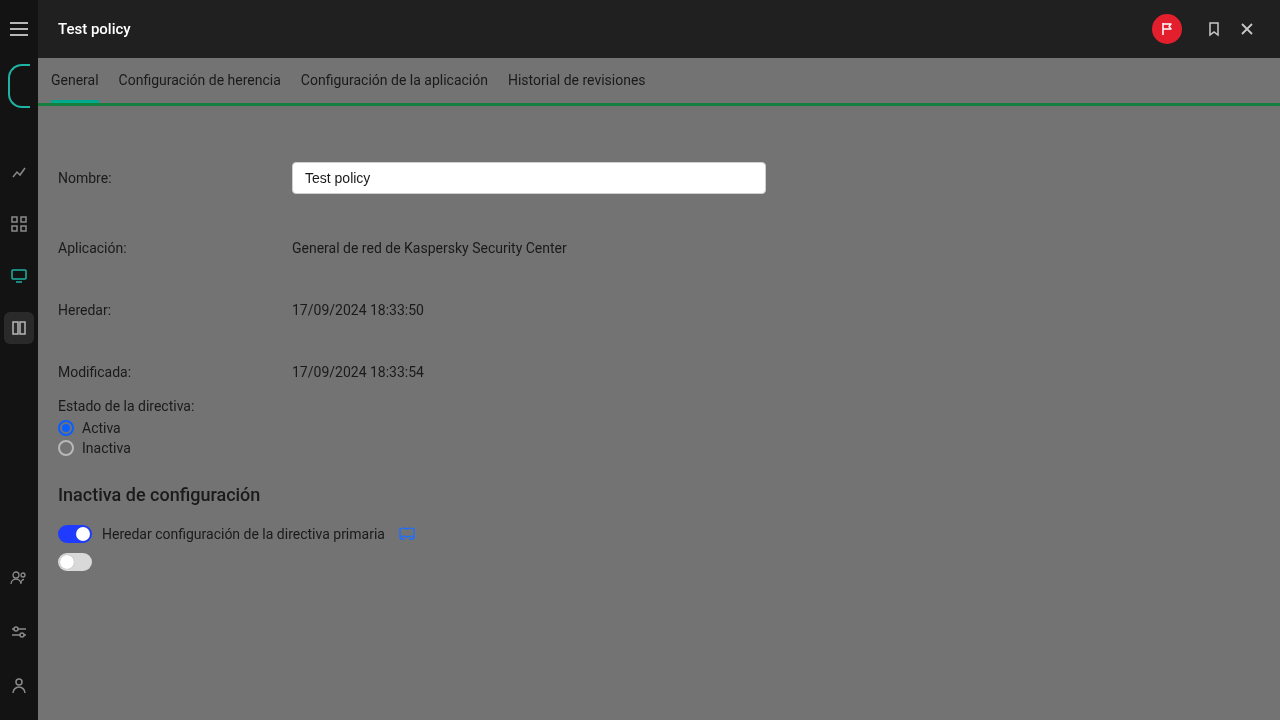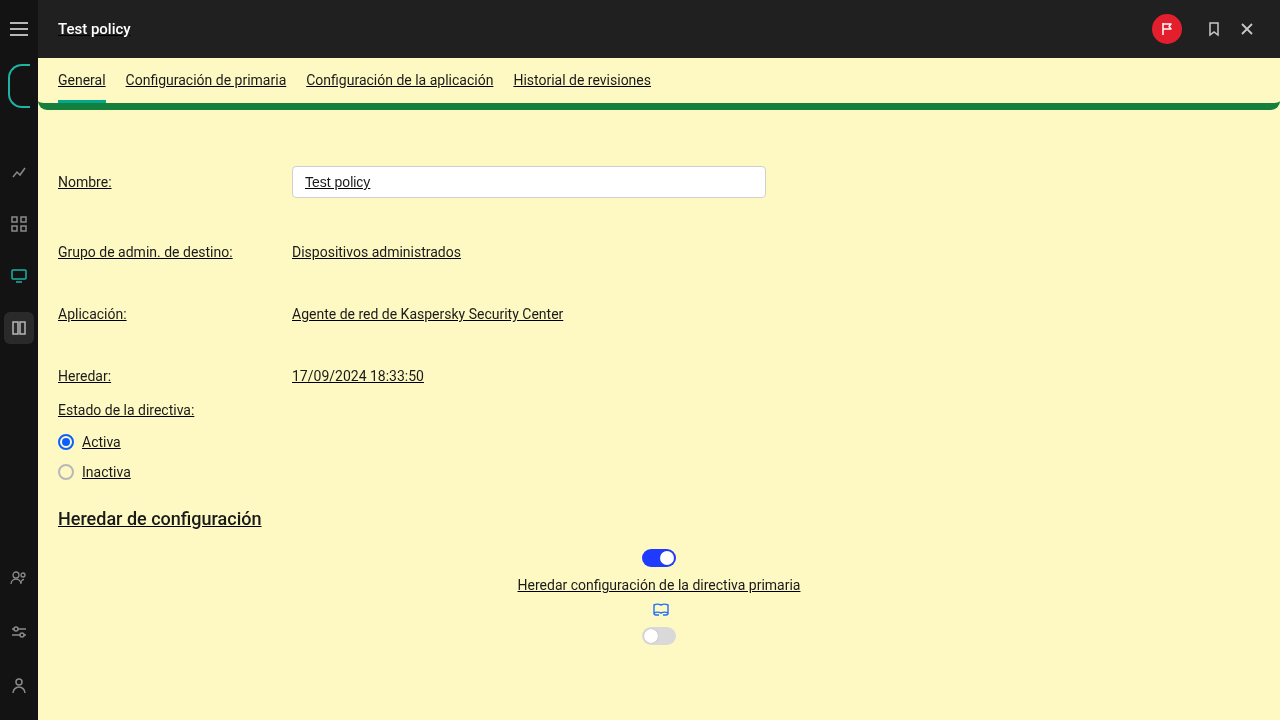--- a/index.html
+++ b/index.html
@@ -26,45 +26,43 @@
   .left-rail .nav-item { width: 100%; height: 32px; display: flex; align-items: center; justify-content: center; color: #8a8a8a; cursor: pointer; }
   .left-rail .nav-item.active { color: #1fb3a3; }
   .left-rail .nav-item.selected { background: #2a2a2a; border-radius: 6px; margin: 0 4px; width: calc(100% - 8px); }
   .left-rail .spacer { flex: 1; }
   .left-rail .bottom-icons { display: flex; flex-direction: column; align-items: center; gap: 22px; padding-bottom: 18px; width: 100%; color: #8a8a8a; }
 
   .modal {
     flex: 1;
     display: flex;
     flex-direction: column;
-    background: #fef9c3;
+    background: #737373;
     min-width: 0;
-    text-decoration: underline;
   }
   .modal-header {
     height: 58px;
     background: #202020;
     display: flex;
     align-items: center;
     padding: 0 20px;
   }
   .modal-title { color: #fff; font-size: 15px; font-weight: 500; }
   .modal-header .hspacer { flex: 1; }
   .flag-badge {
     width: 30px; height: 30px; border-radius: 50%;
     background: #e41f2d; display: flex; align-items: center; justify-content: center;
     color: #fff; margin-right: 12px; cursor: pointer;
   }
   .hdr-icon { color: #c8c8c8; cursor: pointer; padding: 6px; margin-left: 6px; }
 
   .tabbar {
     display: flex;
-    border-bottom: 7px solid #15803d;
-    padding: 0 20px;
-    border-radius: 9px;
+    border-bottom: 3px solid #15803d;
+    padding: 0 13px;
   }
   .tab {
     padding: 14px 0 12px 0;
     margin-right: 20px;
     font-size: 14px;
     color: #1a1a1a;
     cursor: pointer;
     border-bottom: 3px solid transparent;
   }
   .tab.active { border-bottom-color: #00a88e; }
@@ -83,35 +81,35 @@
   .text-input {
     width: 474px;
     height: 32px;
     border: 1px solid #cfcfcf;
     border-radius: 4px;
     padding: 0 12px;
     font-size: 14px;
     color: #1a1a1a;
     outline: none;
   }
-  .status-group { display: flex; flex-direction: column; gap: 14px; }
+  .status-group { display: flex; flex-direction: column; gap: 4px; }
   .status-group .status-label { margin-bottom: 2px; }
   .radio-row { display: flex; align-items: flex-start; gap: 8px; cursor: pointer; }
   .radio {
     width: 16px; height: 16px; border-radius: 50%;
     border: 2px solid #b8b8b8; display: inline-block; position: relative;
   }
   .radio.checked { border-color: #0b5fff; }
   .radio.checked::after {
     content: ""; position: absolute; top: 2px; left: 2px; width: 8px; height: 8px;
     background: #0b5fff; border-radius: 50%;
   }
 
   .section-title { font-size: 18px; font-weight: 500; margin-top: 10px; }
-  .toggle-row { display: flex; align-items: center; gap: 10px; margin-top: 2px; flex-direction: column; }
+  .toggle-row { display: flex; align-items: center; gap: 10px; margin-top: 2px; }
   .toggle {
     width: 34px; height: 18px; border-radius: 9px; position: relative;
     background: #d9d9d9; cursor: pointer; flex-shrink: 0;
   }
   .toggle::after {
     content: ""; position: absolute; width: 14px; height: 14px; border-radius: 50%;
     background: #fff; top: 2px; left: 2px; transition: left .15s;
     box-shadow: 0 0 1px rgba(0,0,0,.3);
   }
   .toggle.on { background: #1f3bff; }
@@ -201,56 +199,56 @@
       </span>
       <span class="hdr-icon">
         <svg width="14" height="14" viewBox="0 0 14 14" stroke="currentColor" stroke-width="1.8">
             <path d="M2 2l10 10M12 2L2 12"></path>
           </svg>
       </span>
     </div>
 
     <div class="tabbar">
       <div class="tab active"><span>General</span></div>
-      <div class="tab"><span>Configuración de primaria</span></div>
+      <div class="tab"><span>Configuración de herencia</span></div>
       <div class="tab"><span>Configuración de la aplicación</span></div>
       <div class="tab"><span>Historial de revisiones</span></div>
     </div>
 
     <div class="content">
       <div class="row">
         <span class="label">Nombre:</span>
         <input class="text-input" type="text" value="Test policy" style="">
       </div>
       <div class="row">
-        <span class="label">Grupo de admin. de destino:</span>
-        <span class="value">Dispositivos administrados</span>
-      </div>
-      <div class="row">
         <span class="label">Aplicación:</span>
-        <span class="value">Agente de red de Kaspersky Security Center</span>
+        <span class="value">General de red de Kaspersky Security Center</span>
       </div>
       <div class="row">
         <span class="label">Heredar:</span>
         <span class="value">17/09/2024 18:33:50</span>
+      </div>
+      <div class="row">
+        <span class="label">Modificada:</span>
+        <span class="value">17/09/2024 18:33:54</span>
       </div>
 
       <div class="status-group">
         <span class="status-label">Estado de la directiva:</span>
         <label class="radio-row">
           <span class="radio checked"></span>
           <span>Activa</span>
         </label>
         <label class="radio-row">
           <span class="radio"></span>
           <span>Inactiva</span>
         </label>
       </div>
 
-      <div class="section-title">Heredar de configuración</div>
+      <div class="section-title">Inactiva de configuración</div>
 
       <div class="toggle-row">
         <span class="toggle on"></span>
         <span>Heredar configuración de la directiva primaria</span>
         <span class="help-icon">
           <svg width="16" height="14" viewBox="0 0 16 14" fill="none" stroke="currentColor" stroke-width="1.4">
               <path d="M1 2v8a2 2 0 0 0 2 2h3M15 2v8a2 2 0 0 1-2 2h-3M8 2c-2-1-5-1-7 0v8c2-1 5-1 7 0 2-1 5-1 7 0V2c-2-1-5-1-7 0z"></path>
             </svg>
         </span>
       </div>

